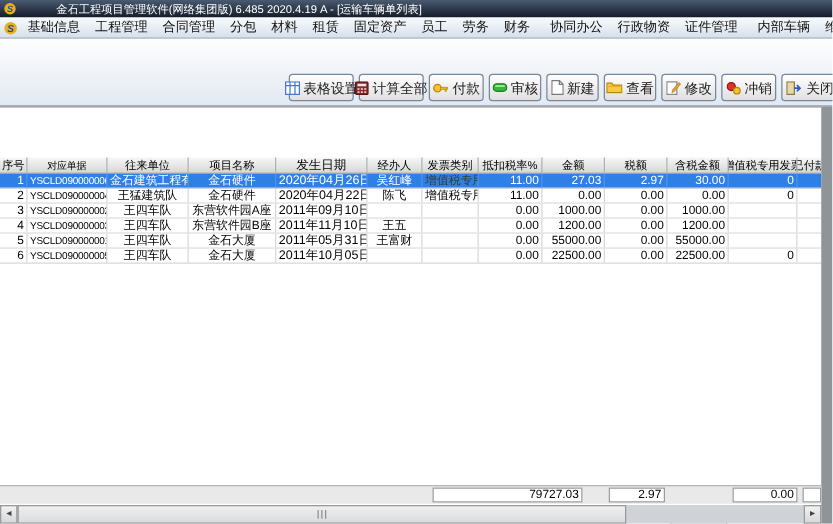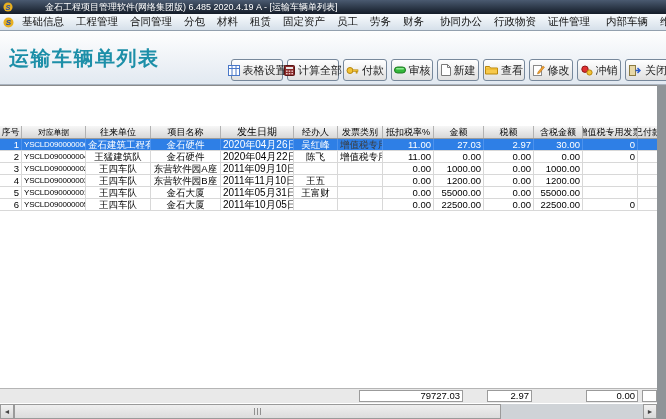--- a/index.html
+++ b/index.html
@@ -134,21 +134,20 @@
   <span class="menu-item">协同办公</span>
   <span class="menu-item">行政物资</span>
   <span class="menu-item">证件管理</span>
   <span class="menu-sep"></span>
   <span class="menu-item">内部车辆</span>
   <span class="menu-item">维保管理</span>
 
 </div>
 
 <div class="toolbar">
-  <div class="page-title">运输车辆单列表</div>
   <div class="toolbar-buttons">
     <div class="tb-btn bw52">
       <span class="ico">
         <svg width="12" height="11" viewBox="0 0 12 11">
             <rect x="0.5" y="0.5" width="11" height="10" fill="#fff" stroke="#4a78c8"></rect>
             <line x1="0.5" y1="3.5" x2="11.5" y2="3.5" stroke="#4a78c8"></line>
             <line x1="4" y1="0.5" x2="4" y2="10.5" stroke="#4a78c8"></line>
             <line x1="8" y1="0.5" x2="8" y2="10.5" stroke="#4a78c8"></line>
           </svg>
       </span>
@@ -348,21 +347,21 @@
     <div class="td col9 ar">0.00</div>
     <div class="td col10 ar">22500.00</div>
     <div class="td col11 ar">0</div>
     <div class="td col12 al"></div>
   </div>
 </div>
 
 <div class="right-strip"></div>
 
 <div class="totals">
-  <div class="tot-box" style="left:359px;width:104px;">79727.03</div>
+  <div class="tot-box" style="left:346px;width:120px;">79727.03</div>
   <div class="tot-box" style="left:487px;width:45px;">2.97</div>
   <div class="tot-box" style="left:536px;width:46px;margin-top:18px;">79730.00</div>
   <div class="tot-box" style="left:586px;width:52px;">0.00</div>
   <div class="tot-box" style="left:642px;width:15px;"></div>
 </div>
 
 <div class="hscroll">
   <div class="hs-btn hs-left">◄</div>
   <div class="hs-thumb">
     <span class="hs-grip"></span>

